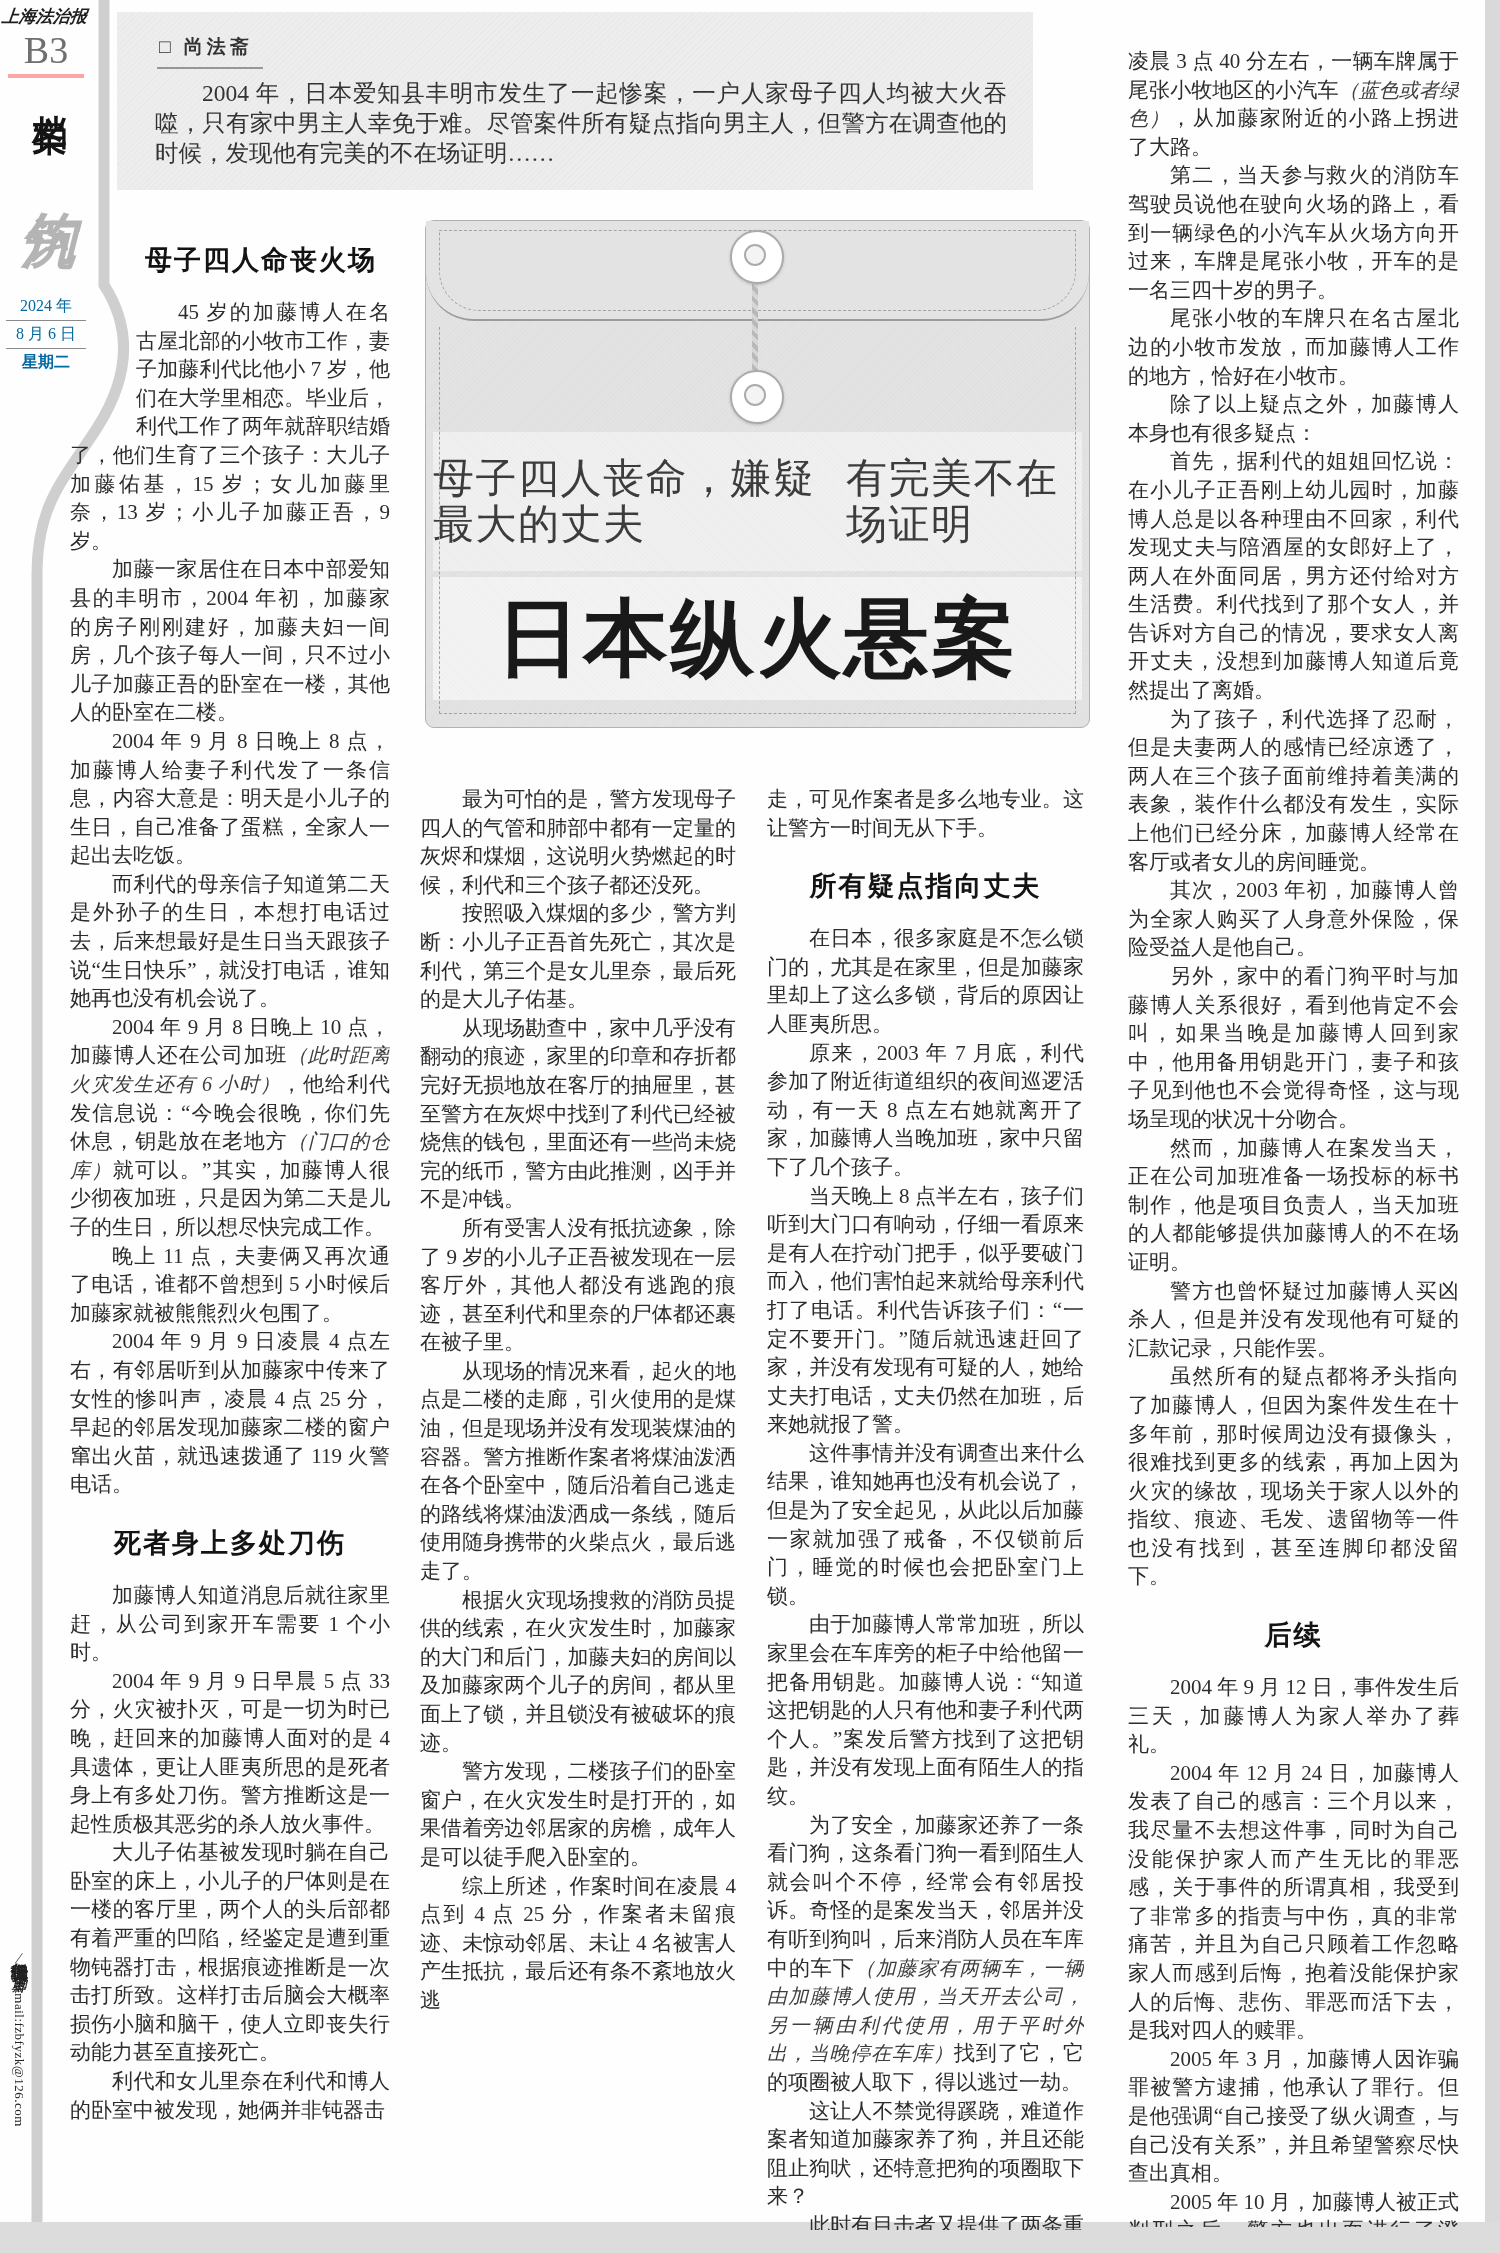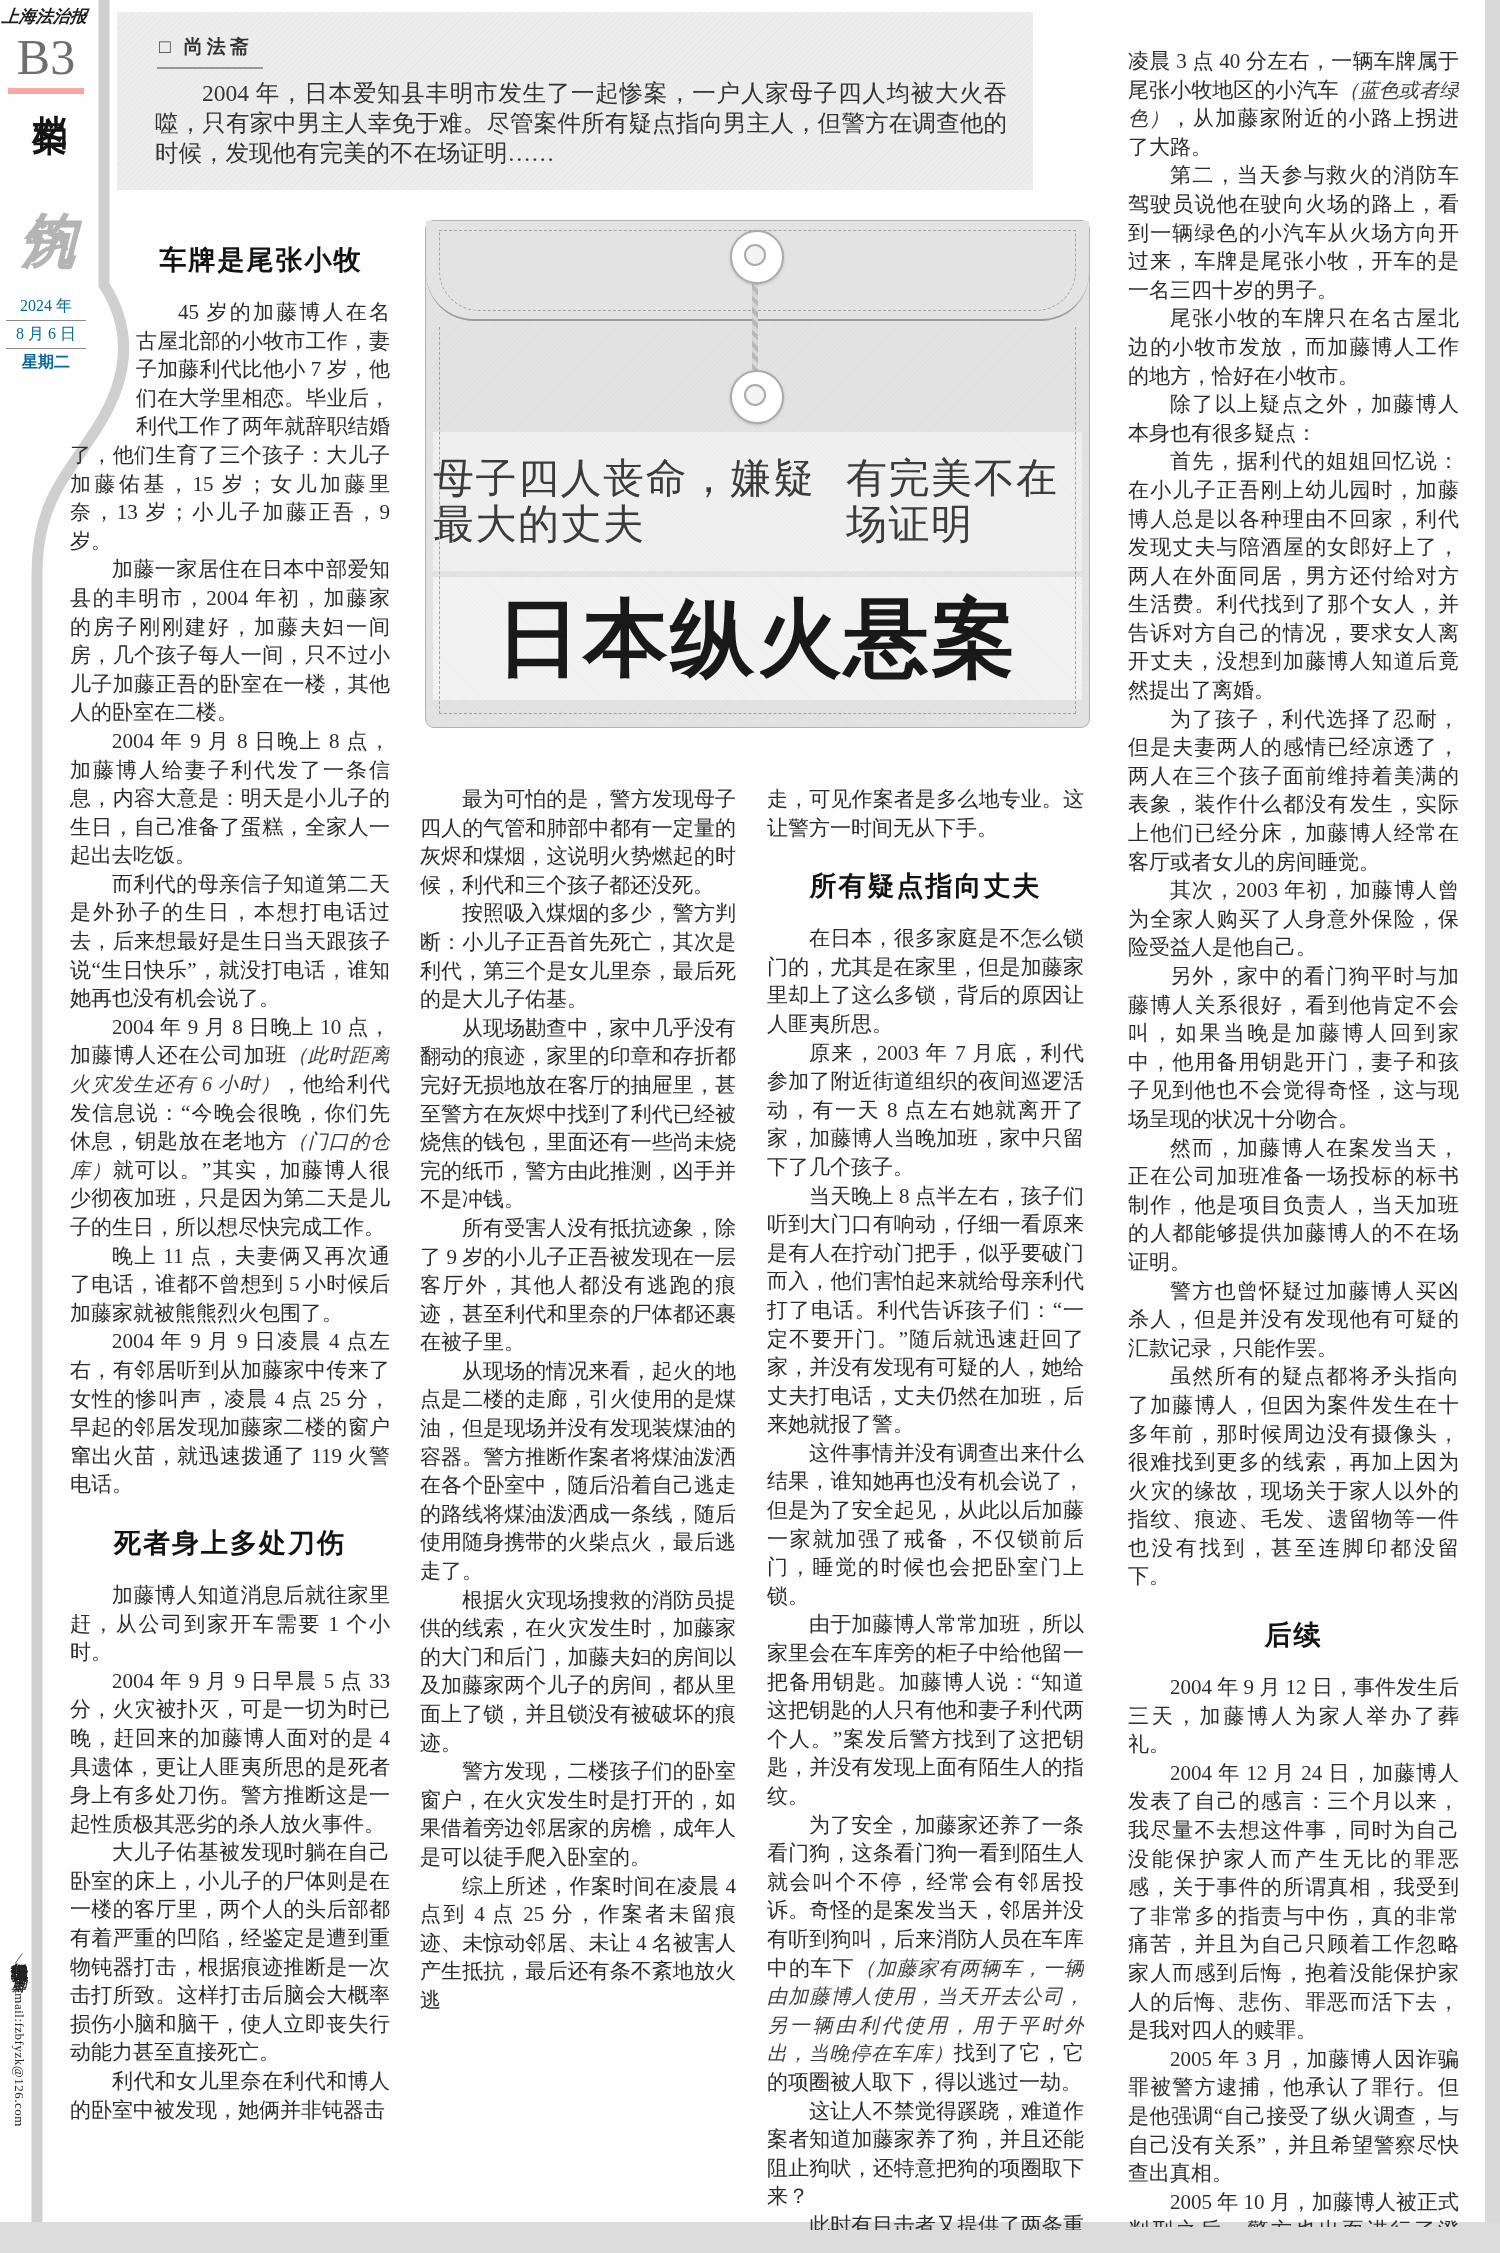--- a/index.html
+++ b/index.html
@@ -7,22 +7,22 @@
         font-family:"Liberation Serif",serif;color:#2c2c2c;}
   
   .edge-right{position:absolute;right:0;top:0;width:15px;height:100%;background:#d9d9d9;}
   .edge-bottom{position:absolute;left:0;top:2222px;width:100%;height:31px;background:#dcdcdc;}
   
   .ribbon-svg{position:absolute;left:0;top:0;pointer-events:none;}
   .logo{position:absolute;left:2px;top:5px;width:90px;font-family:"DejaVu Serif",serif;
         font-weight:bold;font-style:italic;font-size:17px;letter-spacing:0;color:#1e1e1e;
         transform:skewX(-6deg);white-space:nowrap;}
   .pageno{position:absolute;left:8px;top:28px;width:76px;text-align:center;
-        font-family:"Liberation Serif",serif;font-size:50px;color:#6f6f6f;
-        border-bottom:6px solid #fca5a5;padding-bottom:2px;}
+        font-family:"Liberation Serif",serif;font-size:38px;color:#6f6f6f;
+        border-bottom:4px solid #fca5a5;padding-bottom:2px;}
   .sec-title{position:absolute;left:26px;top:86px;writing-mode:vertical-rl;text-orientation:upright;
         font-family:"Liberation Sans",sans-serif;font-weight:700;font-size:35px;color:#141414;
         letter-spacing:3px;}
   .sec-script{position:absolute;left:12px;top:168px;writing-mode:vertical-rl;text-orientation:upright;
         font-family:"DejaVu Serif",serif;font-style:italic;font-weight:700;font-size:55px;
         color:#b4b4b4;letter-spacing:4px;}
   .datebox{position:absolute;left:4px;top:294px;width:84px;text-align:center;font-size:16px;color:#0369a1;}
   .datebox .row{padding:2px 0;}
   .datebox .rule{border-top:1.2px solid #8a8a8a;margin:1px 2px;}
   .datebox .bold{font-weight:bold;font-family:"Liberation Sans",sans-serif;}
@@ -122,21 +122,21 @@
     <div class="strip strip-sub">
       <div class="sub-line">母子四人丧命，嫌疑最大的丈夫</div>
       <div class="sub-line">有完美不在场证明</div>
     </div>
     <div class="strip strip-title">
       <div class="big-title">日本纵火悬案</div>
     </div>
   </div>
 
   <div class="col" id="col1">
-      <h3>车牌是尾张小牧</h3>
+      <h3>母子四人命丧火场</h3>
       <p><span class="notch"></span><span>45 岁的加藤博人在名古屋北部的小牧市工作，妻子加藤利代比他小 7 岁，他们在大学里相恋。毕业后，利代工作了两年就辞职结婚了，他们生育了三个孩子：大儿子加藤佑基，15 岁；女儿加藤里奈，13 岁；小儿子加藤正吾，9 岁。</span></p>
       <p><span>加藤一家居住在日本中部爱知县的丰明市，2004 年初，加藤家的房子刚刚建好，加藤夫妇一间房，几个孩子每人一间，只不过小儿子加藤正吾的卧室在一楼，其他人的卧室在二楼。</span></p>
       <p><span>2004 年 9 月 8 日晚上 8 点，加藤博人给妻子利代发了一条信息，内容大意是：明天是小儿子的生日，自己准备了蛋糕，全家人一起出去吃饭。</span></p>
       <p><span>而利代的母亲信子知道第二天是外孙子的生日，本想打电话过去，后来想最好是生日当天跟孩子说“生日快乐”，就没打电话，谁知她再也没有机会说了。</span></p>
       <p><span>2004 年 9 月 8 日晚上 10 点，加藤博人还在公司加班</span><span class="kai">（此时距离火灾发生还有 6 小时）</span><span>，他给利代发信息说：“今晚会很晚，你们先休息，钥匙放在老地方</span><span class="kai">（门口的仓库）</span><span>就可以。”其实，加藤博人很少彻夜加班，只是因为第二天是儿子的生日，所以想尽快完成工作。</span></p>
       <p><span>晚上 11 点，夫妻俩又再次通了电话，谁都不曾想到 5 小时候后加藤家就被熊熊烈火包围了。</span></p>
       <p><span>2004 年 9 月 9 日凌晨 4 点左右，有邻居听到从加藤家中传来了女性的惨叫声，凌晨 4 点 25 分，早起的邻居发现加藤家二楼的窗户窜出火苗，就迅速拨通了 119 火警电话。</span></p>
       <h3>死者身上多处刀伤</h3>
       <p><span>加藤博人知道消息后就往家里赶，从公司到家开车需要 1 个小时。</span></p>
       <p><span>2004 年 9 月 9 日早晨 5 点 33 分，火灾被扑灭，可是一切为时已晚，赶回来的加藤博人面对的是 4 具遗体，更让人匪夷所思的是死者身上有多处刀伤。警方推断这是一起性质极其恶劣的杀人放火事件。</span></p>

